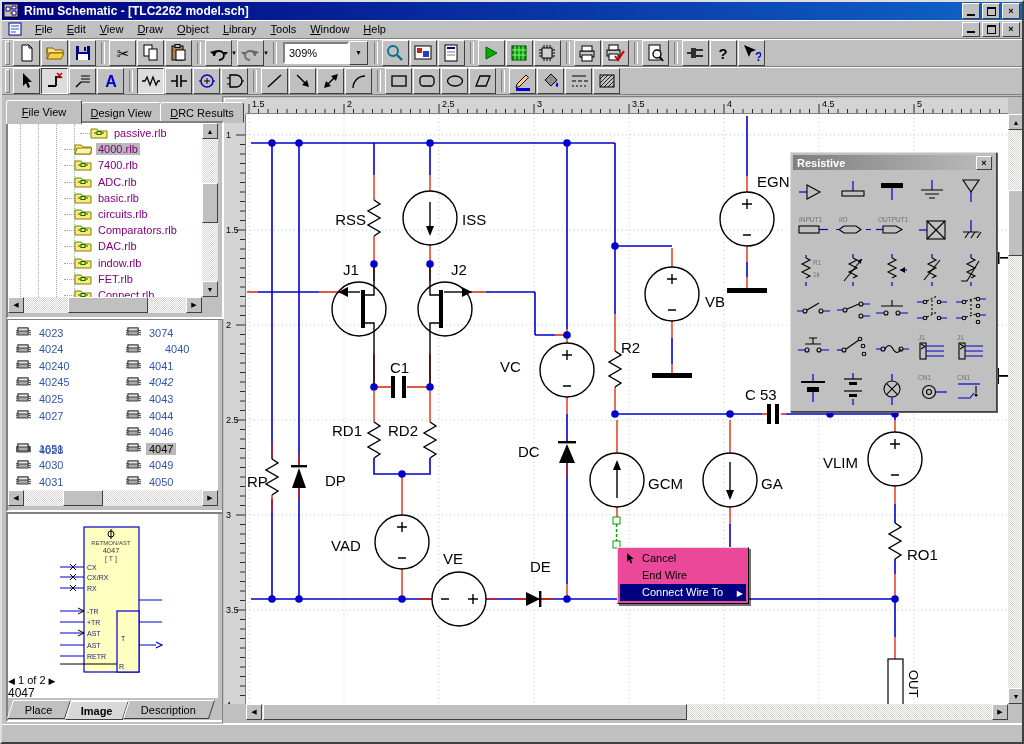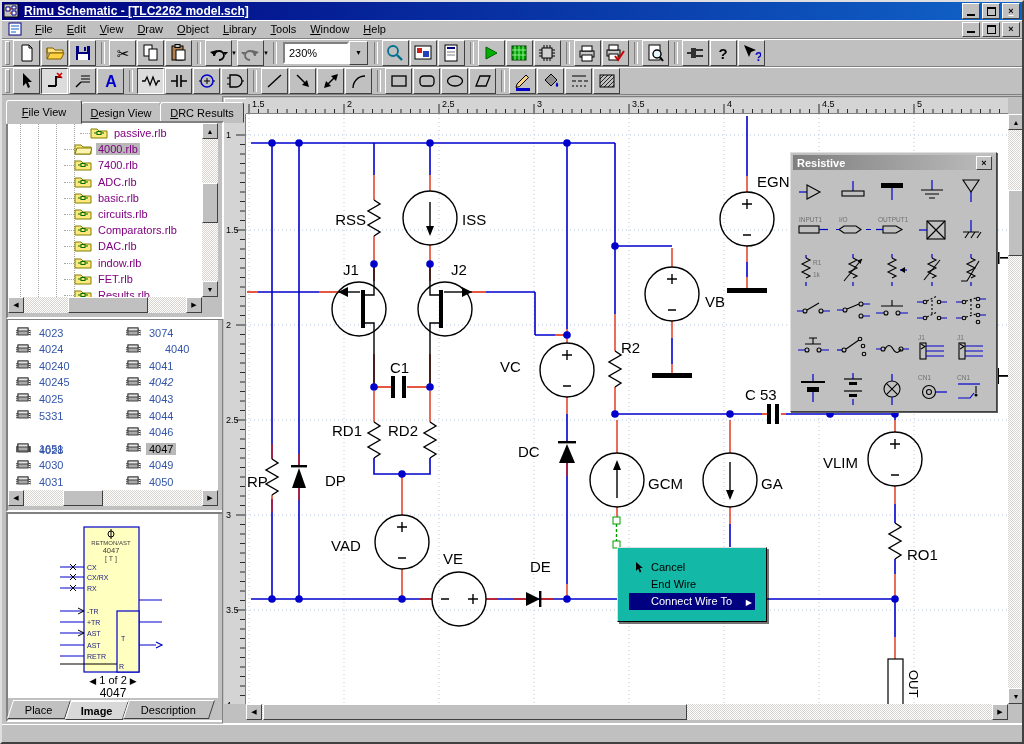--- a/index.html
+++ b/index.html
@@ -4,21 +4,21 @@
 <style>
   html,body{margin:0;padding:0;background:#808080;}
   #app{position:relative;width:1024px;height:744px;background:#c0c0c0;
        font-family:"Liberation Sans",sans-serif;font-size:11px;color:#000;
        overflow:hidden;box-sizing:border-box;border:2px solid;border-color:#dfdfdf #404040 #404040 #dfdfdf;}
   .abs{position:absolute;}
   .raised{border:1px solid;border-color:#fff #404040 #404040 #fff;background:#c0c0c0;}
   .sunken{border:1px solid;border-color:#808080 #fff #fff #808080;}
   
   .titlebar{left:0;top:0;width:100%;height:18px;background:linear-gradient(90deg,#000080,#1064c8);
-            color:#fff;display:flex;align-items:center;padding:0 2px;box-sizing:border-box;text-decoration:underline;}
+            color:#fff;display:flex;align-items:center;padding:0 2px;box-sizing:border-box;}
   .titlebar .t{font-weight:bold;font-size:12px;margin-left:4px;white-space:nowrap;}
   .winbtn{width:16px;height:14px;margin-left:2px;display:flex;align-items:center;justify-content:center;
           font-size:9px;font-weight:bold;color:#000;}
   .winbtns{margin-left:auto;display:flex;}
   .minglyph{width:8px;height:2px;background:#000;margin-top:7px;}
   .restglyph{width:7px;height:6px;border:1px solid #000;border-top-width:2px;}
   
   .menubar{left:0;top:18px;width:100%;height:19px;display:flex;align-items:center;border-bottom:1px solid #808080;
            box-shadow:inset 0 1px 0 #ffffff;padding-left:2px;box-sizing:border-box;}
   .menu-item{padding:2px 7px;white-space:nowrap;}
@@ -68,22 +68,22 @@
   
   .palette{position:absolute;background:#c0c0c0;border:1px solid;border-color:#dfdfdf #404040 #404040 #dfdfdf;
            box-shadow:1px 1px 0 #606060;z-index:20;}
   .pal-title{height:15px;background:linear-gradient(90deg,#7f7f7f,#bdbdbd);color:#fff;font-weight:bold;
              font-size:11px;display:flex;align-items:center;padding-left:4px;margin:2px;}
   .pal-close{position:absolute;right:4px;top:3px;width:14px;height:12px;background:#c0c0c0;
              border:1px solid;border-color:#fff #404040 #404040 #fff;display:flex;align-items:center;justify-content:center;
              font-size:9px;font-weight:bold;color:#000;}
   .pal-cell{position:absolute;width:39px;height:40px;}
   
-  .cmenu{position:absolute;background:#14b8a6;border:1px solid;border-color:#dfdfdf #000 #000 #dfdfdf;
-         box-shadow:2px 2px 0 rgba(0,0,0,.55);padding:11px;z-index:40;}
+  .cmenu{position:absolute;background:#ec4899;border:1px solid;border-color:#dfdfdf #000 #000 #dfdfdf;
+         box-shadow:2px 2px 0 rgba(0,0,0,.55);padding:2px;z-index:40;}
   .mi{height:17px;line-height:17px;padding:0 18px 0 22px;position:relative;white-space:nowrap;font-size:11px;}
   .mi.hl{background:#000080;color:#fff;}
   .mi .arr{position:absolute;right:3px;font-size:8px;top:1px;}
   .mi .mic{position:absolute;left:5px;top:2px;}
   .msep{height:2px;border-top:1px solid #808080;border-bottom:1px solid #fff;margin:3px 2px;}
   svg text{font-family:"Liberation Sans",sans-serif;}
 </style>
 </head>
 <body>
 
@@ -192,21 +192,21 @@
       <div class="tb-btn disabled">
         <svg width="20" height="20" viewBox="0 0 20 20">
           <path d="M15,13 a5,4.5 0 1 0 -5,4" fill="none" stroke="#000" stroke-width="1.8"></path>
           <polygon points="19,9 12,7 14,13" fill="#000"></polygon>
           <polygon points="14,9 19,9 16.5,12" transform="translate(-13,0)"></polygon>
         </svg>
       </div>
       <span style="font-size: 6px; margin-left: -2px;">▼</span>
       <div class="tb-sep"></div>
       <div class="combo">
-        <span class="field">230%</span>
+        <span class="field">309%</span>
         <div class="drop">▼</div>
       </div>
       <div class="tb-sep"></div>
       <div class="tb-btn">
         <svg width="20" height="20" viewBox="0 0 20 20">
           <circle cx="8" cy="8" r="5" fill="none" stroke="#007090" stroke-width="1.8"></circle>
           <line x1="12" y1="12" x2="17" y2="17" stroke="#007090" stroke-width="2.4"></line>
         </svg>
       </div>
       <div class="tb-btn">
@@ -502,21 +502,21 @@
             </svg></span>
           <span class="lbl" style="color:#800080;padding:0 2px;">FET.rlb</span>
         </div>
         <div class="tree-guide" style="left: 56px; top: 172px; width: 10px; height: 0px; border-left: none; border-top: 1px dotted rgb(168, 168, 168);"></div>
         <div class="tree-row" style="left: 66px; top: 164px;">
           <span><svg width="18" height="14">
               <path d="M1,4 h6 l2,2 h8 v7 h-16 z" fill="#ffe87f" stroke="#808000"></path>
               <path d="M4,8 h3 M11,8 h3" stroke="#007000"></path>
               <rect x="7" y="6.5" width="4" height="3" fill="none" stroke="#007000"></rect>
             </svg></span>
-          <span class="lbl" style="color:#800080;padding:0 2px;">Results.rlb</span>
+          <span class="lbl" style="color:#800080;padding:0 2px;">Connect.rlb</span>
         </div>
       </div>
     <div>
       <div class="sb-btn" style="left:194px;top:0;width:16px;height:16px;">▲</div>
       <div class="sb-track" style="left:194px;top:16px;width:16px;height:142px;"></div>
       <div class="sb-thumb" style="left:194px;top:60px;width:16px;height:40px;"></div>
       <div class="sb-btn" style="left:194px;top:158px;width:16px;height:16px;">▼</div>
     </div>
     <div>
       <div class="sb-btn" style="left:0;top:174px;width:16px;height:16px;">◀</div>
@@ -567,21 +567,21 @@
               <path d="M12,4 l3,1 M12,6 l3,1 M12,8 l3,1 M2,4 l-2,1 M2,6 l-2,1 M2,8 l-2,1" stroke="#404040"></path>
             </svg></span>
           <span class="lbl" style="color:#3355aa;padding:0 3px;">4025</span>
         </div>
         <div class="part-item" style="left: 8px; top: 89px;">
           <span><svg width="16" height="11">
               <rect x="2" y="2" width="10" height="7" fill="#a8a8a8" stroke="#404040"></rect>
               <rect x="2" y="2" width="10" height="3" fill="#e4e4e4" stroke="#404040"></rect>
               <path d="M12,4 l3,1 M12,6 l3,1 M12,8 l3,1 M2,4 l-2,1 M2,6 l-2,1 M2,8 l-2,1" stroke="#404040"></path>
             </svg></span>
-          <span class="lbl" style="color:#3355aa;padding:0 3px;">5331</span>
+          <span class="lbl" style="color:#3355aa;padding:0 3px;">4027</span>
         </div>
         <div class="part-item" style="left: 8px; top: 123px; align-items: flex-end;">
           <span><svg width="16" height="11">
               <rect x="2" y="2" width="10" height="7" fill="#a8a8a8" stroke="#404040"></rect>
               <rect x="2" y="2" width="10" height="3" fill="#e4e4e4" stroke="#404040"></rect>
               <path d="M12,4 l3,1 M12,6 l3,1 M12,8 l3,1 M2,4 l-2,1 M2,6 l-2,1 M2,8 l-2,1" stroke="#404040"></path>
             </svg></span>
           <span class="lbl" style="color:#3355aa;padding:0 3px;">4028</span>
         </div>
         <div class="part-item" style="left: 8px; top: 122.2px;">
@@ -732,21 +732,21 @@
 
         <rect x="109" y="97" width="22" height="61" fill="#ffffc0" stroke="#0000cc" stroke-width="1.2"></rect>
         <text x="113" y="127" font-size="7" fill="#202080">T</text>
         <text x="111" y="155" font-size="7" fill="#202080">R</text>
 
         <g stroke="#0000cc" stroke-width="1.2">
           <path d="M131,86 H154 M131,108 H154 M131,131 H148"></path>
           <path d="M148,128 L154,131 L148,134" fill="none"></path>
         </g>
       </svg>
-      <div style="position:absolute;left:0;top:160px;width:210px;text-align:center;">
+      <div style="position:absolute;left:0;top:160px;width:210px;">
         <span style="font-size:9px;">◀</span>
         <span style="font-size:11px;">1 of 2</span>
         <span style="font-size:9px;">▶</span>
         <div style="font-size:12px;">4047</div>
       </div>
     </div>
   </div>
 
   <div id="lp-btabs"></div>
 

